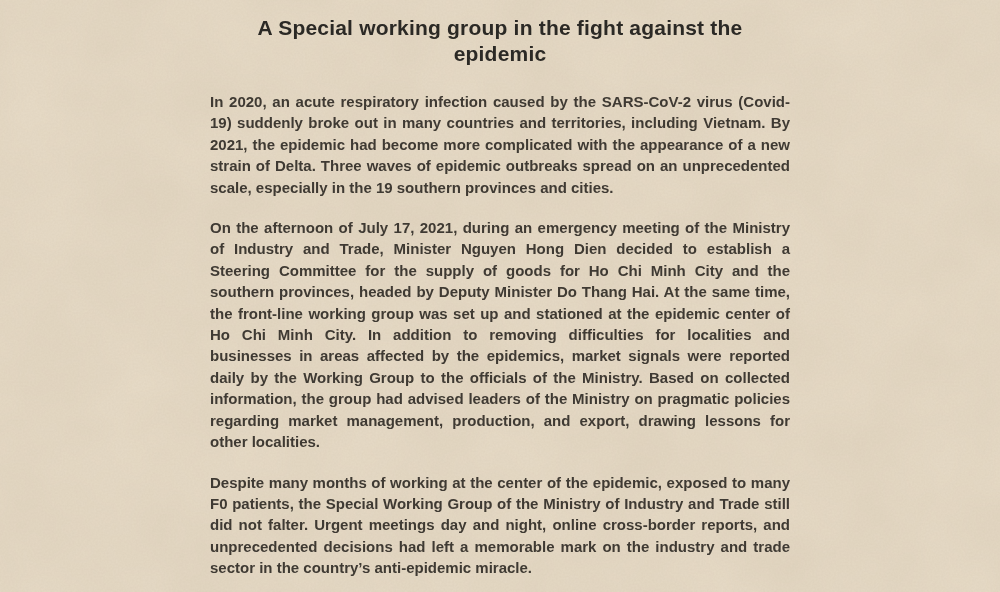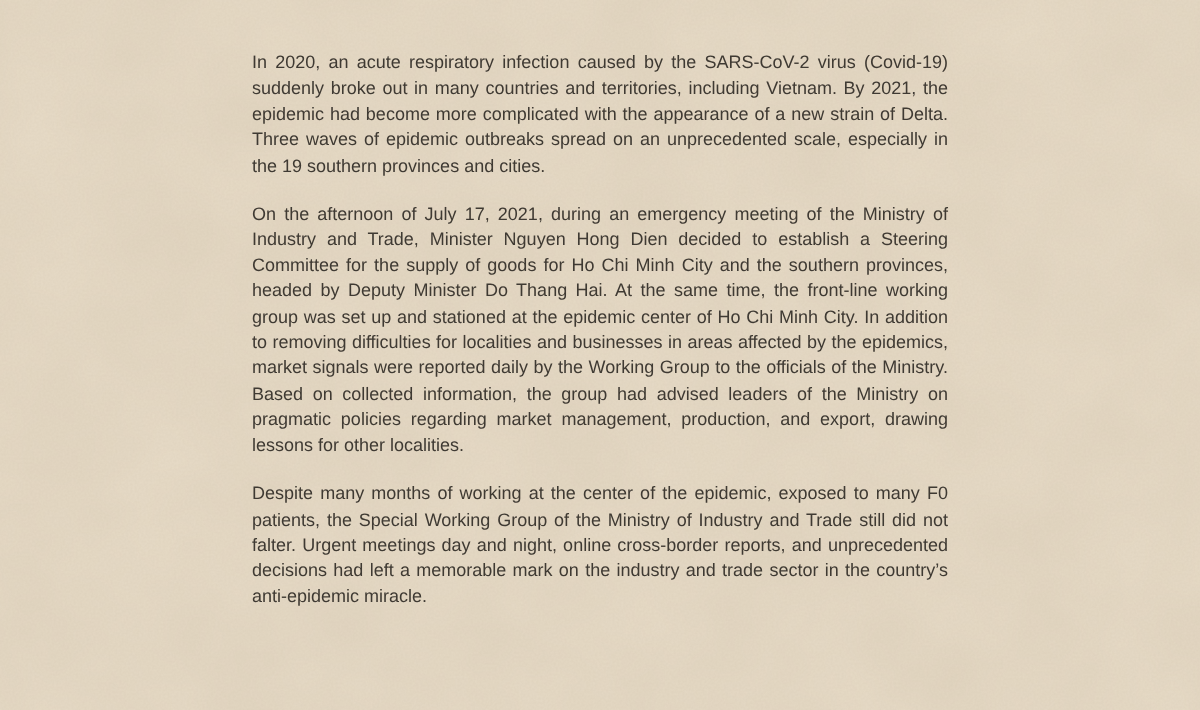--- a/index.html
+++ b/index.html
@@ -37,25 +37,26 @@
     margin: 15px auto 0 auto;
     text-align: center;
     font-size: 21px;
     line-height: 26px;
     font-weight: bold;
     color: var(--title);
     letter-spacing: 0.2px;
   }
   article.article-body {
     width: 580px;
-    margin: 42px auto 0 auto;
+    margin: 24px auto 0 auto;
     color: var(--text);
     font-size: 15px;
     line-height: 21.4px;
     text-align: justify;
+    font-weight: bold;
   }
   article.article-body p {
     margin: 0 0 19px 0;
   }
   article.article-body p:last-child {
     margin-bottom: 0;
   }
 </style>
 </head>
 <body>
@@ -75,19 +76,20 @@
                 0 0 0 0 0.44
                 0 0 0 0 0.33
                 0 0 0 0.16 0"></feColorMatrix>
     </filter>
   </defs>
   <rect width="1000" height="592" filter="url(#blotch)"></rect>
   <rect width="1000" height="592" filter="url(#grain)"></rect>
 </svg>
 
 <div class="page">
+  <h1 class="page-title">A Special working group in the fight against the epidemic</h1>
 
   <article class="article-body">
     <p>In 2020, an acute respiratory infection caused by the SARS-CoV-2 virus (Covid-19) suddenly broke out in many countries and territories, including Vietnam. By 2021, the epidemic had become more complicated with the appearance of a new strain of Delta. Three waves of epidemic outbreaks spread on an unprecedented scale, especially in the 19 southern provinces and cities.</p>
     <p>On the afternoon of July 17, 2021, during an emergency meeting of the Ministry of Industry and Trade, Minister Nguyen Hong Dien decided to establish a Steering Committee for the supply of goods for Ho Chi Minh City and the southern provinces, headed by Deputy Minister Do Thang Hai. At the same time, the front-line working group was set up and stationed at the epidemic center of Ho Chi Minh City. In addition to removing difficulties for localities and businesses in areas affected by the epidemics, market signals were reported daily by the Working Group to the officials of the Ministry. Based on collected information, the group had advised leaders of the Ministry on pragmatic policies regarding market management, production, and export, drawing lessons for other localities.</p>
     <p>Despite many months of working at the center of the epidemic, exposed to many F0 patients, the Special Working Group of the Ministry of Industry and Trade still did not falter. Urgent meetings day and night, online cross-border reports, and unprecedented decisions had left a memorable mark on the industry and trade sector in the country’s anti-epidemic miracle.</p>
   </article>
 </div>
 
 </body></html>

